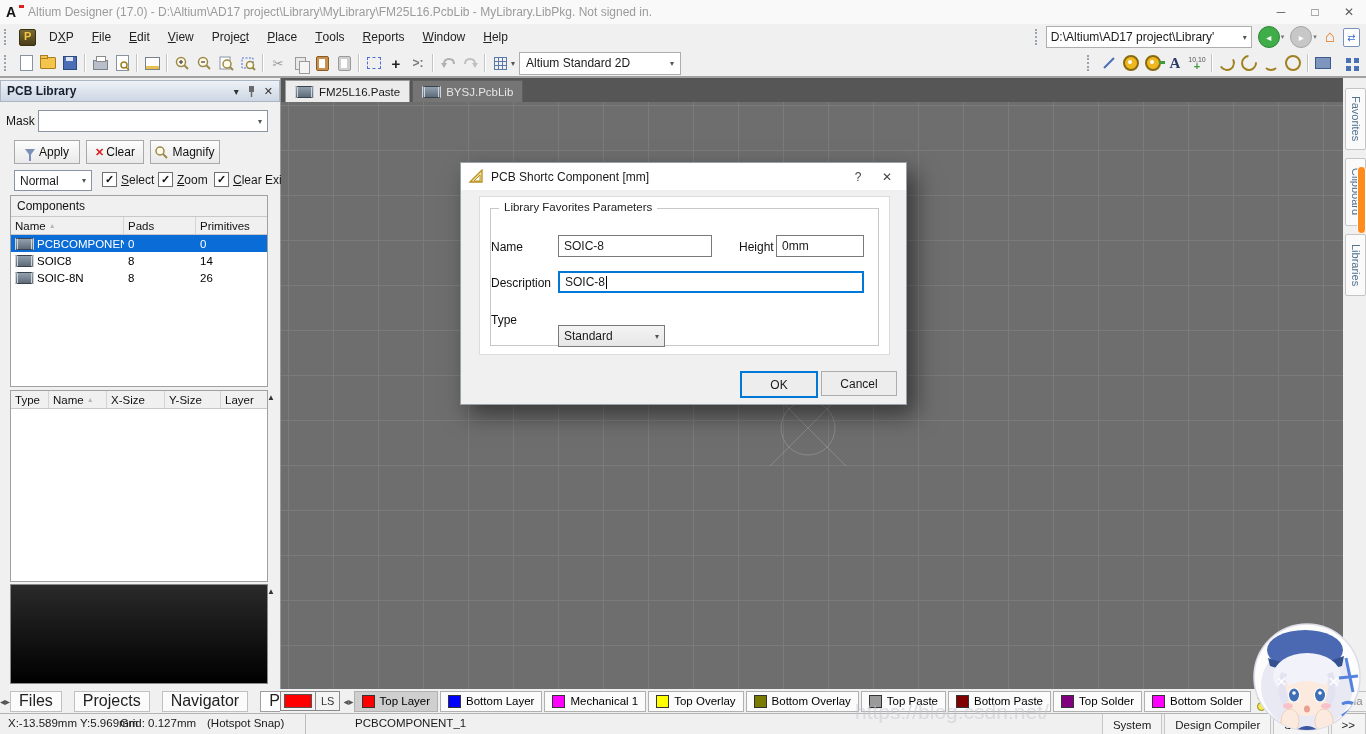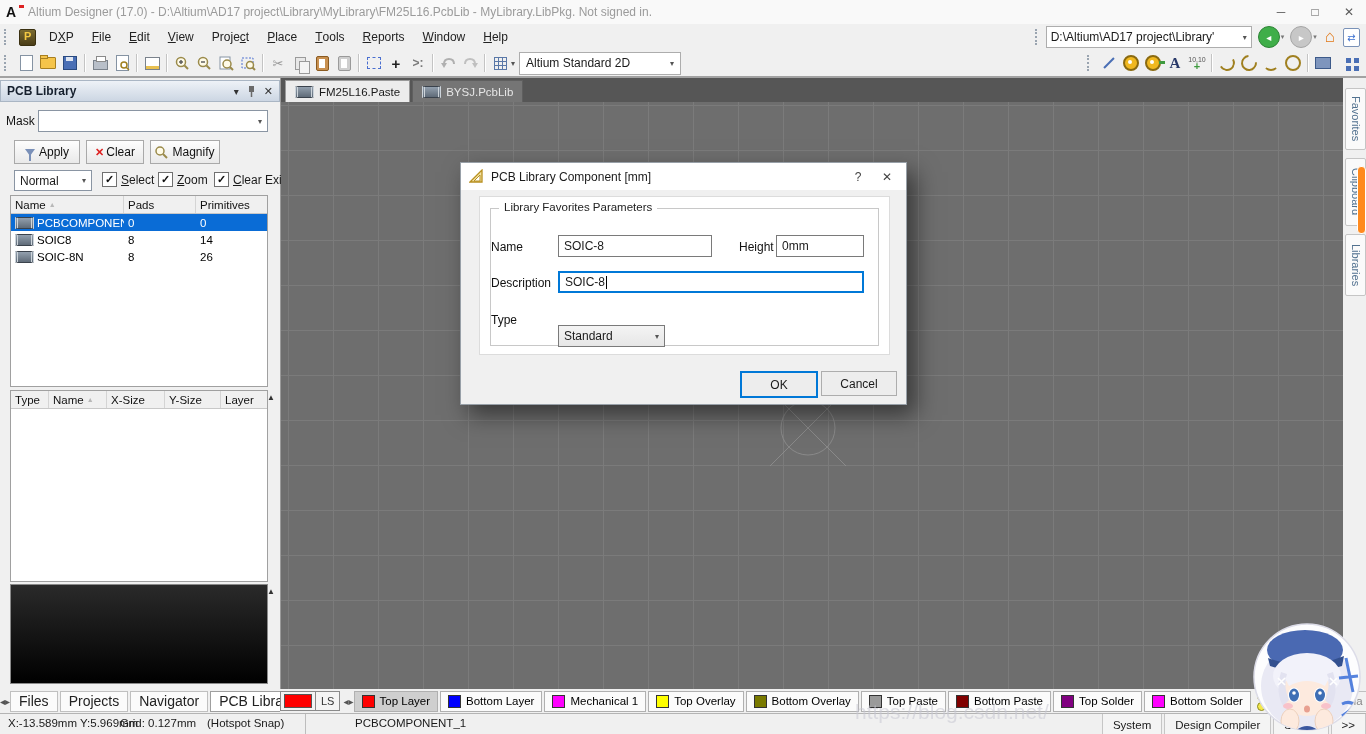--- a/index.html
+++ b/index.html
@@ -138,21 +138,21 @@
   .fld.focus{border:2px solid #0078d7}
   .caret{display:inline-block;width:1px;height:13px;background:#000;margin-left:1px}
   #type-combo{background:linear-gradient(#f4f4f4,#e6e6e6)}
   .dlg-btn{position:absolute;width:74px;height:23px;display:flex;align-items:center;justify-content:center;
     background:#ededed;border:1px solid #adadad;font-size:12px}
   .dlg-btn.default{border:2px solid #0078d7}
 
   
   #bottom-tabs{position:absolute;left:0;top:689px;width:1366px;height:24px;background:#f0f0f0;display:flex;align-items:center}
   .smallarr{color:#555;font-size:10px;width:14px;text-align:center}
-  .ptab{height:19px;background:#fbfbfb;border:1px solid #c0c0c0;display:flex;align-items:center;padding:0 8px;font-size:14px;color:#222;margin-right:2px;white-space:nowrap}
+  .ptab{height:19px;background:#fbfbfb;border:1px solid #c0c0c0;display:flex;align-items:center;padding:0 8px;font-size:16px;color:#222;margin-right:12px;white-space:nowrap}
   .ptab.active{background:#fff;border-color:#9f9f9f}
   #left-ptabs{width:280px;display:flex;align-items:center;overflow:hidden;flex:none}
   #layer-bar{flex:1;display:flex;align-items:center;overflow:hidden;white-space:nowrap}
   #ls-box{height:18px;border:1px solid #8a8a8a;background:#f4f4f4;display:flex;align-items:center;margin-right:3px;flex:none}
   #ls-swatch{width:26px;height:12px;margin:0 3px;border:1px solid #555}
   #ls-label{border-left:1px solid #8a8a8a;height:100%;display:flex;align-items:center;padding:0 5px;font-size:11px;color:#333}
   .ltab{height:19px;background:#fbfbfb;border:1px solid #b0b0b0;display:flex;align-items:center;gap:5px;padding:0 7px;font-size:11.5px;color:#000;margin-right:2px;flex:none}
   .ltab.active{background:#cfcfcf;font-weight:normal}
   .lsw{width:11px;height:11px;border:1px solid #333;flex:none}
   #layer-icons{display:flex;align-items:center;gap:2px;margin:0 4px;flex:none}
@@ -411,20 +411,21 @@
         <span><u>Z</u>oom</span>
       </div>
 
       <div class="cbrow cb-pos" style="left: 214px; top: 94px;">
         <span class="cbx"></span>
         <span><u>C</u>lear Existin</span>
       </div>
     </div>
 
   <div class="groupbox" style="top:117px;height:190px;overflow:hidden">
+    <div class="grouptitle">Components</div>
     <div class="colhead">
       <span class="c" style="width:113px">
           <span>Name</span>
           <span class="sorttri">▲</span>
         </span>
       <span class="c" style="width:72px">Pads</span>
       <span class="c" style="flex:1;border-right:none">Primitives</span>
     </div>
     <div>
 
@@ -509,21 +510,21 @@
     </div>
   <span id="scroll-thumb"></span>
 </div>
 
 <div id="dialog">
   <div id="dlg-title">
     <svg width="15" height="15">
       <path d="M1,13 L13,13 L13,1 Z" fill="#f3e3a6" stroke="#b89020" stroke-width="1.3"></path>
       <path d="M5,12 L11,12 L11,6 Z" fill="#fff" stroke="#b89020" stroke-width="1"></path>
     </svg>
-    <span class="t">PCB Library Component [mm]</span>
+    <span class="t">PCB Shortc Component [mm]</span>
     <span class="dbtn">?</span>
     <span class="dbtn">✕</span>
   </div>
 
   <div id="dlg-white">
     <div id="dlg-group">
       <span class="legend">Library Favorites Parameters</span>
     </div>
   </div>
 

